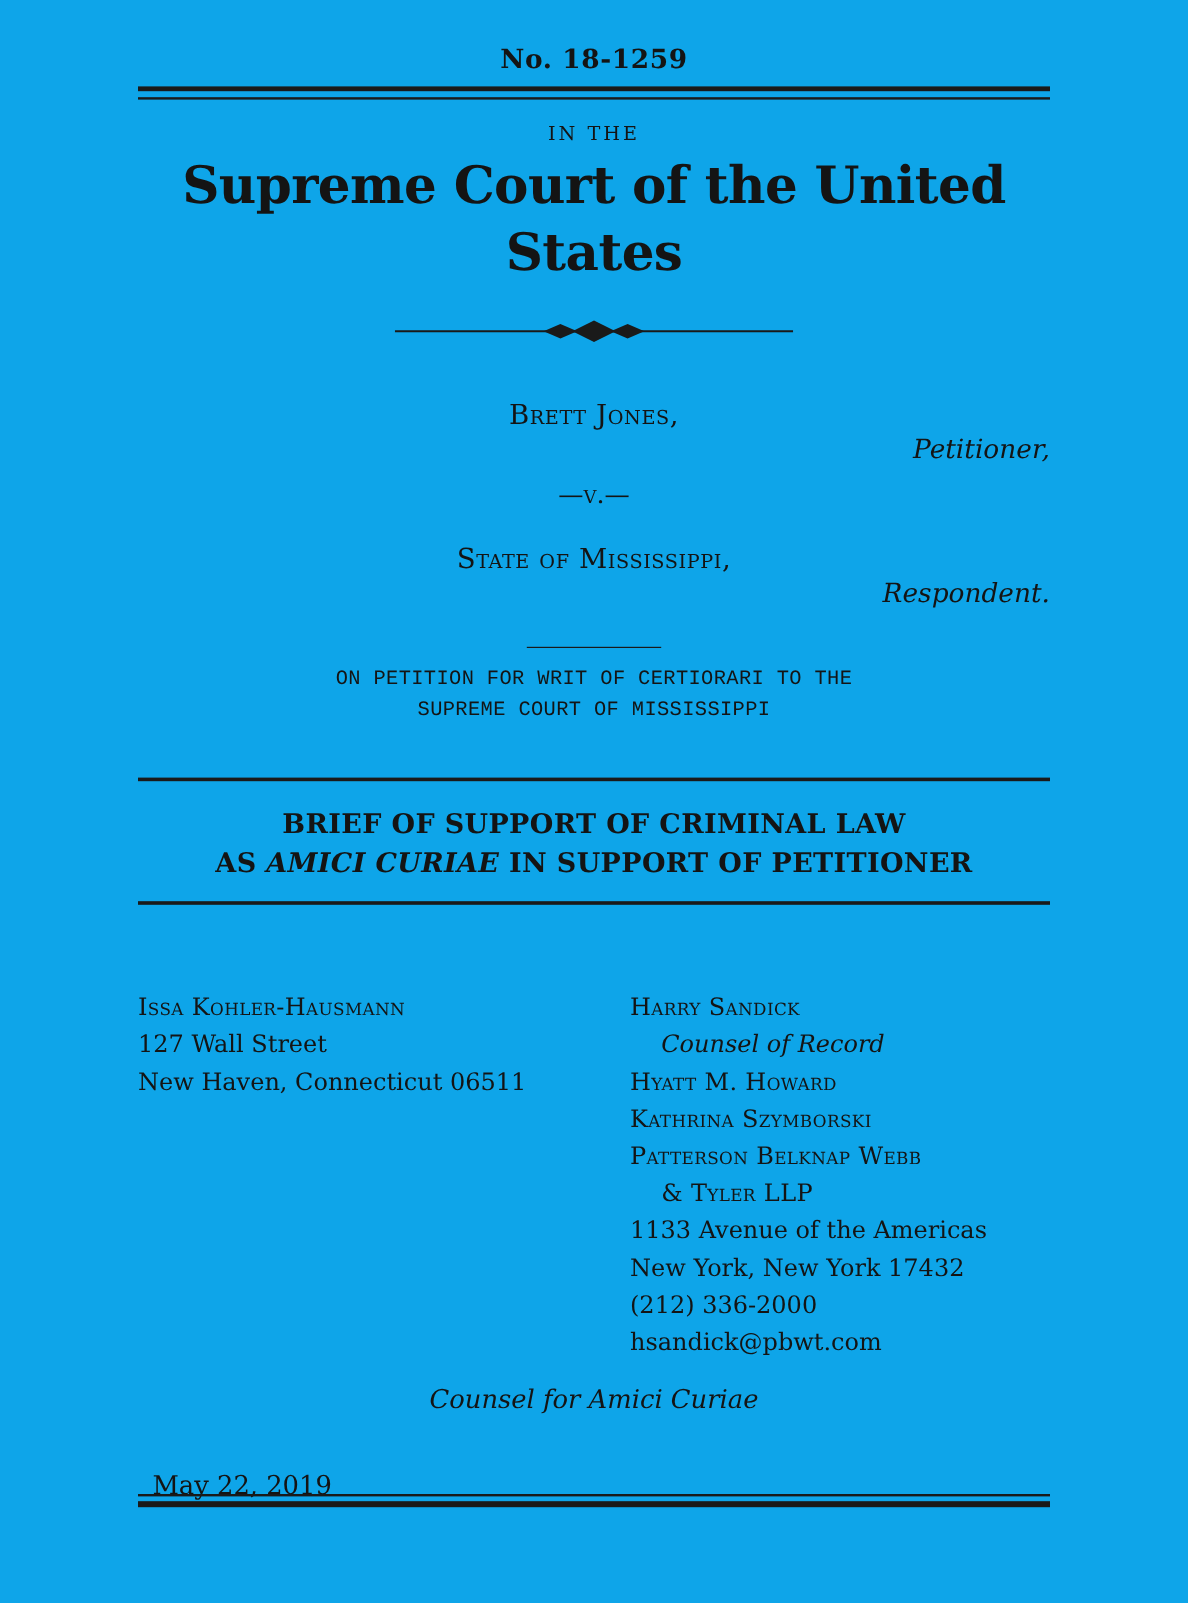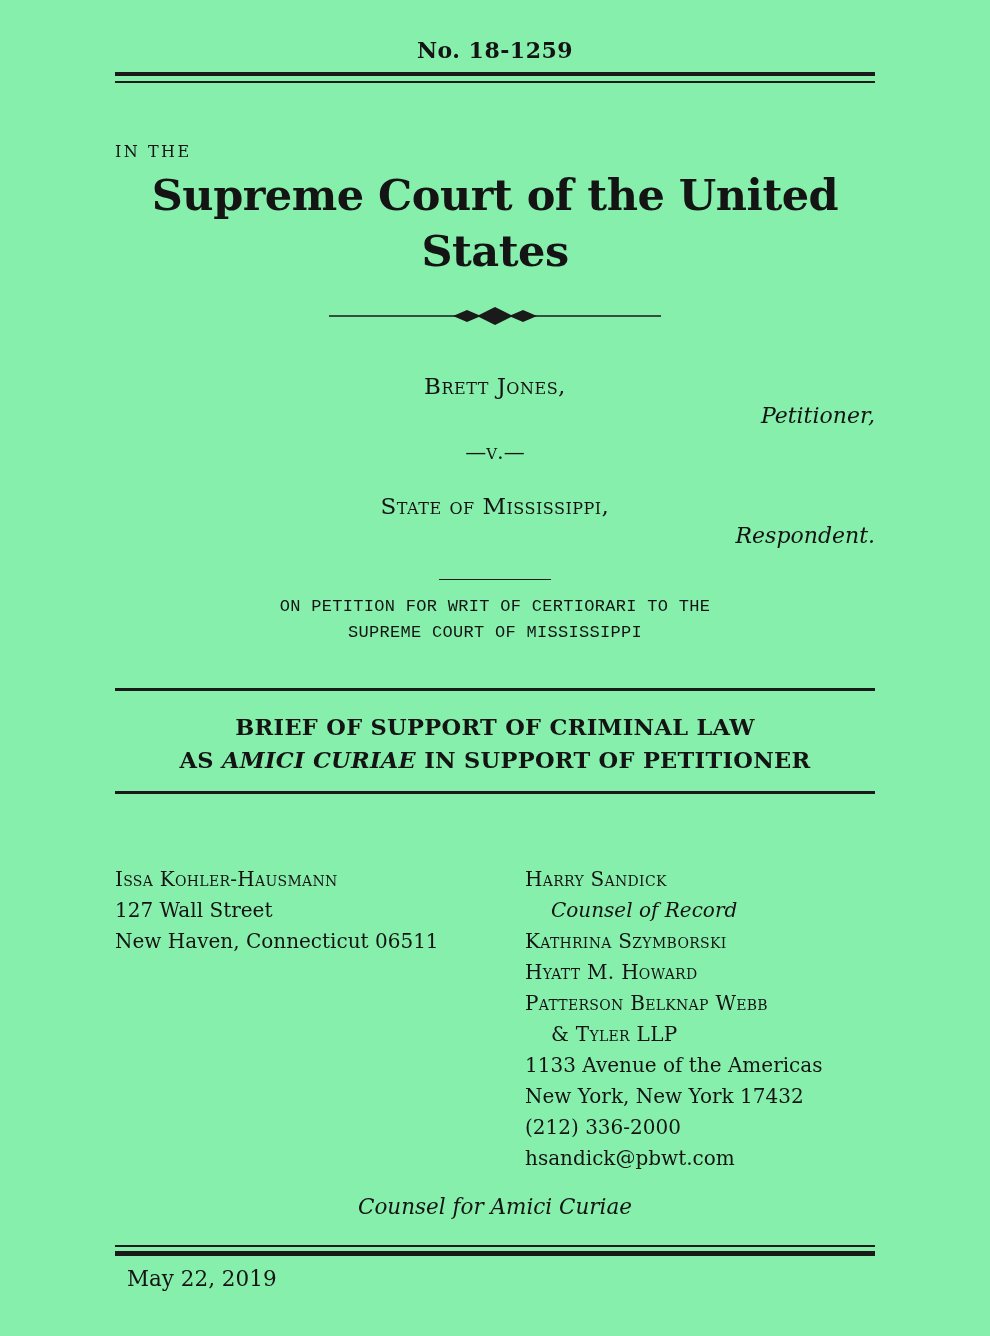--- a/index.html
+++ b/index.html
@@ -5,21 +5,21 @@
   html, body {
     margin: 0;
     padding: 0;
     background: #ffffff;
   }
   .page {
     position: relative;
     width: 990px;
     height: 1336px;
     margin: 0 auto;
-    background: #86efac;
+    background: #0ea5e9;
     color: #141414;
     font-family: "DejaVu Serif", "Liberation Serif", serif;
     box-sizing: border-box;
     padding: 36px 115px 0 115px;
     overflow: hidden;
   }
 
   
   .docket {
     text-align: center;
@@ -36,21 +36,22 @@
     position: absolute;
     left: 115px;
     right: 115px;
     bottom: 80px;
   }
   .double-rule-bottom .thin  { height: 2px; background: #1a1a1a; }
   .double-rule-bottom .thick { height: 5px; background: #1a1a1a; margin-top: 4px; }
 
   
   .in-the {
-    margin-top: 60px;
+    margin-top: 20px;
+    text-align: center;
     font-size: 16px;
     line-height: 18px;
     letter-spacing: 2.5px;
   }
   .court-title {
     margin: 6px 0 0 0;
     text-align: center;
     font-size: 43px;
     line-height: 56px;
     font-weight: bold;
@@ -199,22 +200,22 @@
 
   <div class="counsel">
     <div class="col-left">
       <div class="line sc">Issa Kohler-Hausmann</div>
       <div class="line">127 Wall Street</div>
       <div class="line">New Haven, Connecticut 06511</div>
     </div>
     <div class="col-right">
       <div class="line sc">Harry Sandick</div>
       <div class="line italic indent">Counsel of Record</div>
+      <div class="line sc">Hyatt M. Howard</div>
       <div class="line sc">Kathrina Szymborski</div>
-      <div class="line sc">Hyatt M. Howard</div>
       <div class="line sc">Patterson Belknap Webb</div>
       <div class="line sc indent">&amp; Tyler LLP</div>
       <div class="line">1133 Avenue of the Americas</div>
       <div class="line">New York, New York 17432</div>
       <div class="line">(212) 336-2000</div>
       <div class="line">hsandick@pbwt.com</div>
     </div>
   </div>
 
   <div class="counsel-for">Counsel for Amici Curiae</div>

